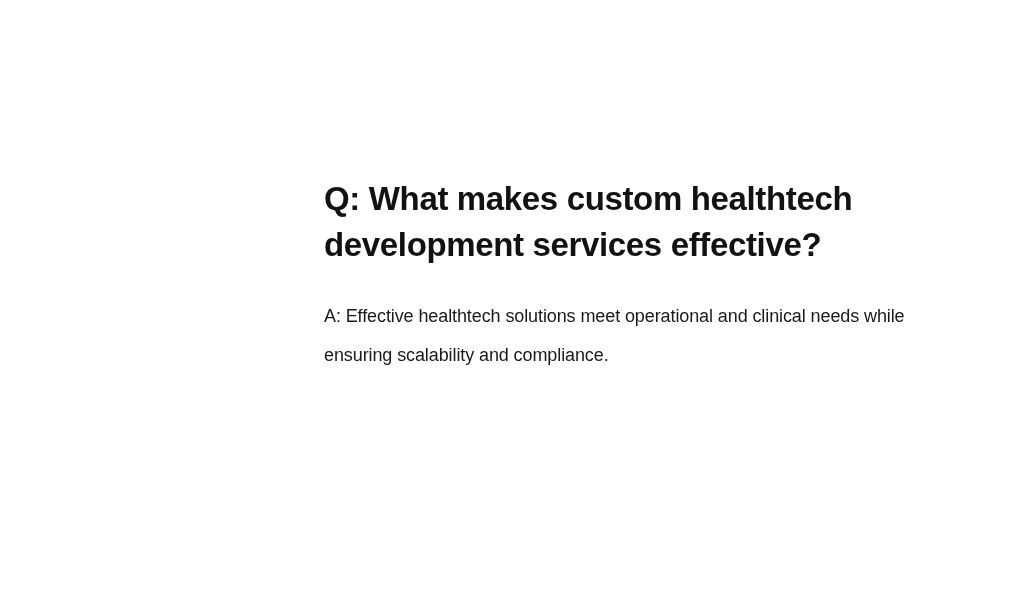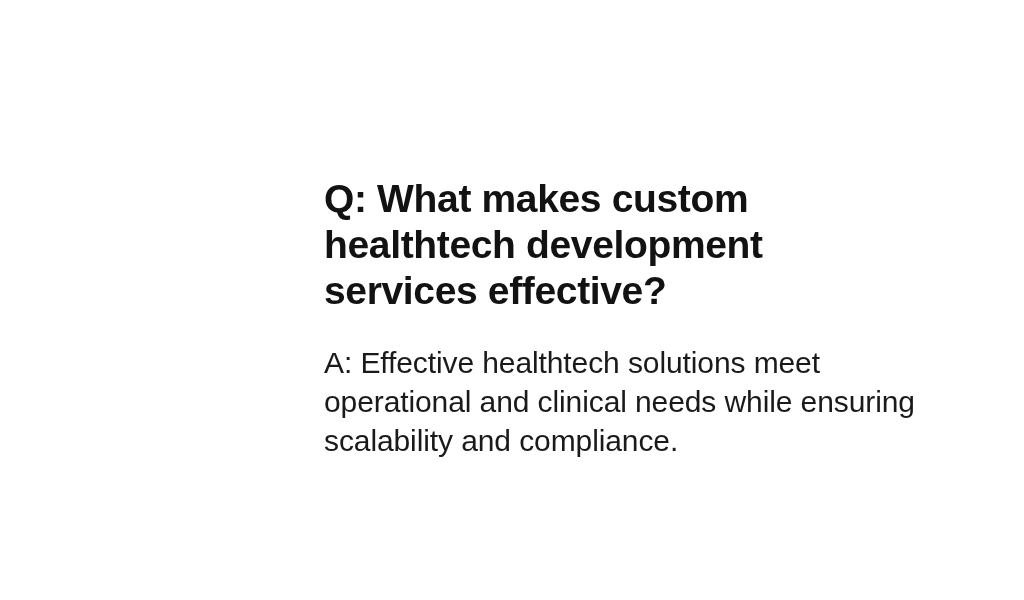--- a/index.html
+++ b/index.html
@@ -47,33 +47,33 @@
     position: absolute;
     left: 324px;
     top: 176px;
     width: 630px;
   }
 
   #faq-question {
     margin: 0;
     font-family: "Liberation Sans", sans-serif;
     font-weight: bold;
-    font-size: 39px;
+    font-size: 33px;
     line-height: 46px;
     letter-spacing: -0.35px;
     color: #121212;
     max-width: 545px;
   }
 
   #faq-answer {
     margin: 0;
     padding-top: 29px;
     font-family: "Liberation Sans", sans-serif;
     font-weight: normal;
-    font-size: 30px;
+    font-size: 18px;
     line-height: 39px;
     letter-spacing: -0.1px;
     color: #1a1a1a;
     max-width: 615px;
   }
 </style>
 </head>
 <body>
 
 <div id="faq-card">

